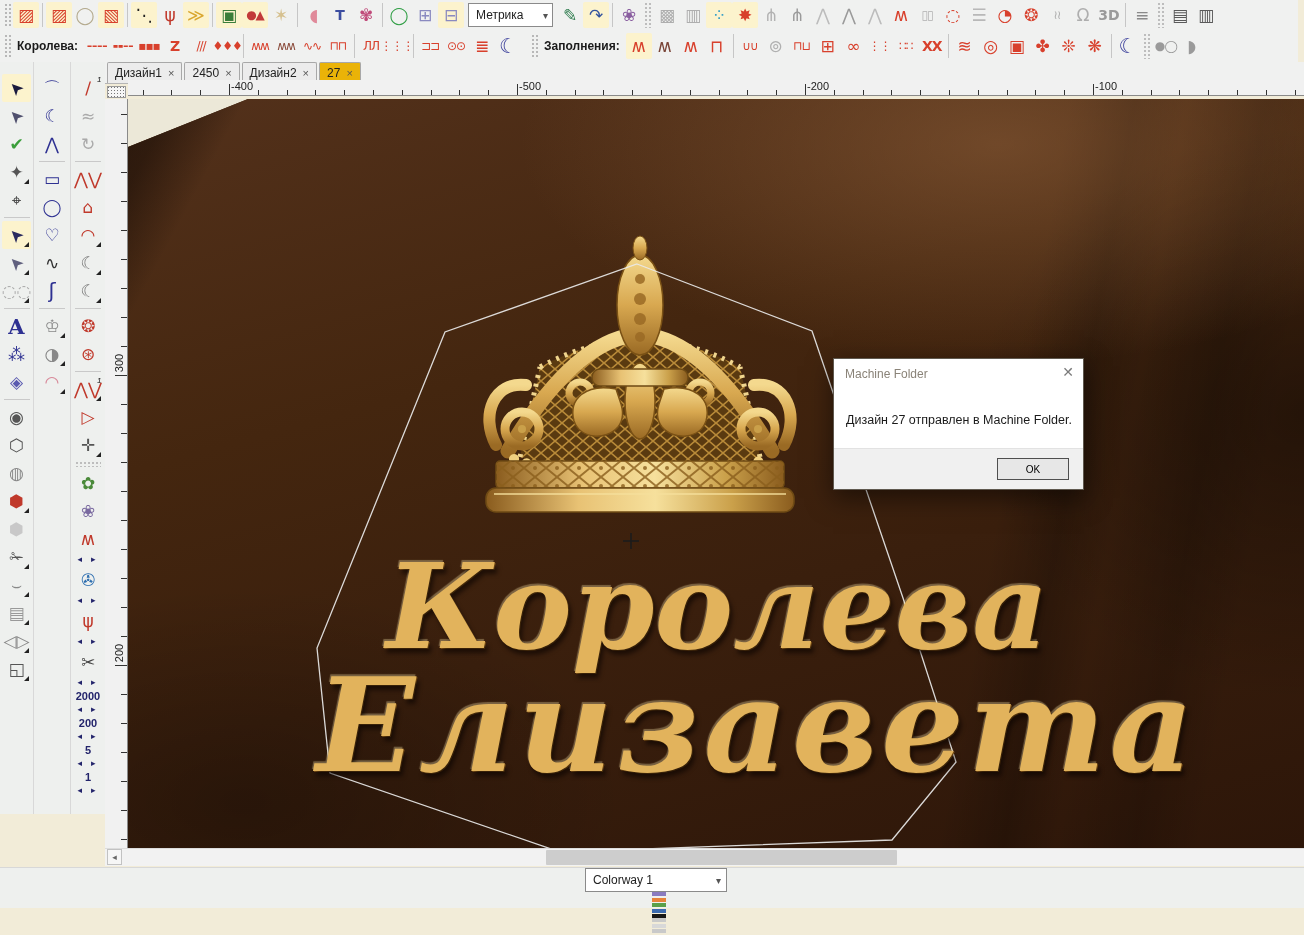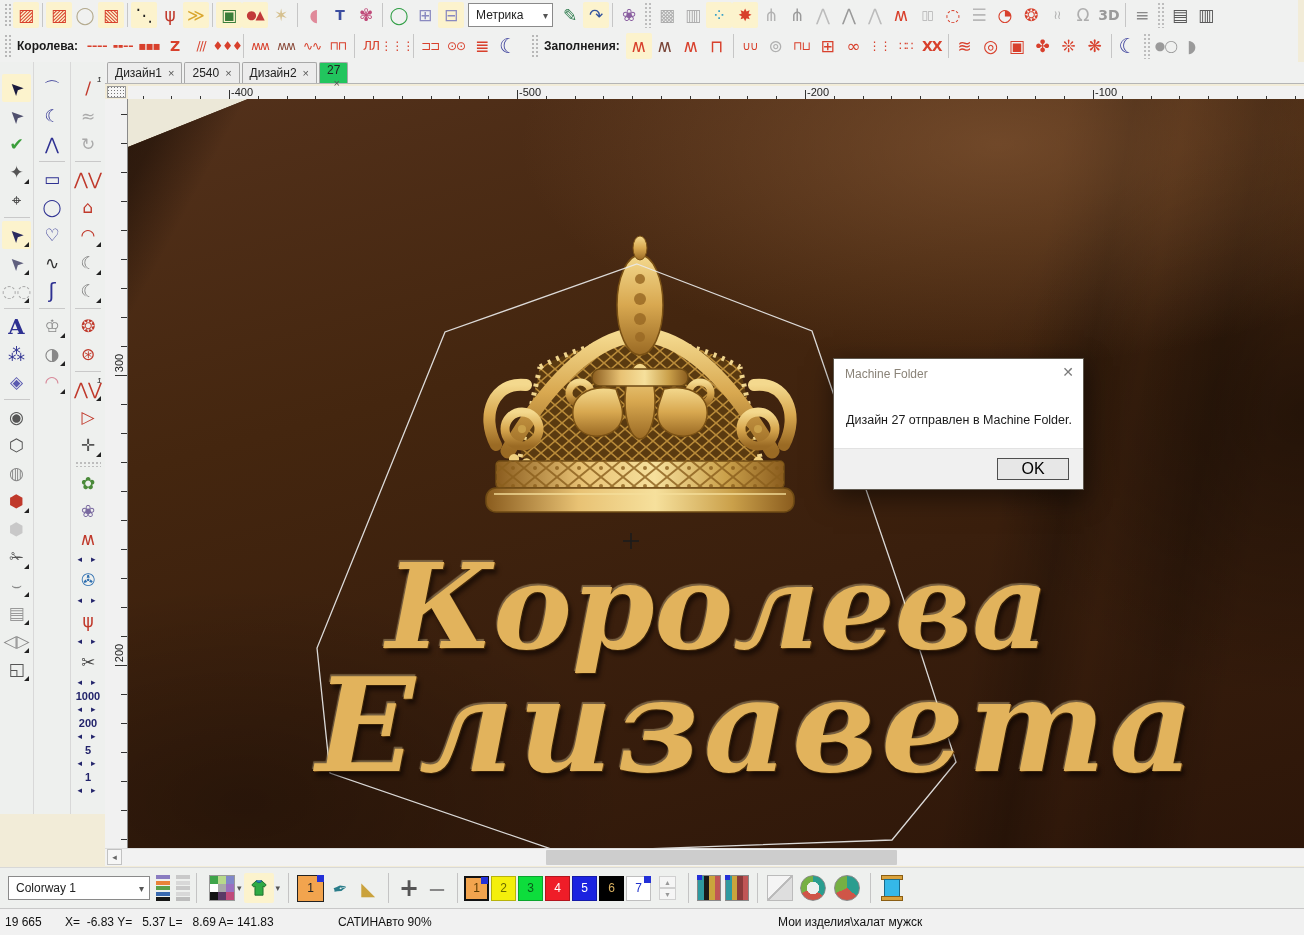--- a/index.html
+++ b/index.html
@@ -19,42 +19,42 @@
   button.tb span.sm{font-size:12px;letter-spacing:-1px;}
   button.tb span.bold{font-weight:bold;font-size:14px;}
   .ddl{height:22px;background:#fff;border:1px solid #8a8a8a;display:flex;align-items:center;
        padding:0 4px 0 7px;margin:5px 4px;min-width:72px;justify-content:space-between;flex:none;cursor:pointer;}
   .ddl .car{color:#555;font-size:10px;margin-left:8px;}
   .tblabel{font-weight:bold;color:#1a1a1a;margin:0 6px 0 4px;flex:none;}
   
   #tabbar{position:absolute;left:105px;top:62px;width:1199px;height:22px;background:#f0f1f0;display:flex;align-items:flex-end;padding-left:2px;border-bottom:1px solid #b5b5b5;box-sizing:border-box;}
   .tab{height:20px;display:flex;align-items:center;padding:0 7px;border:1px solid #a8a8a8;border-bottom:none;
        background:#ececec;margin-right:2px;border-radius:2px 2px 0 0;cursor:pointer;}
-  .tab.active{background:#22c55e;flex-direction:column;}
+  .tab.active{background:#eab308;}
   .tab .x{margin-left:6px;color:#555;font-size:11px;}
   
   #toolbox{position:absolute;left:0;top:62px;width:105px;height:752px;background:#eef0ee;display:flex;}
   .tcol{display:flex;flex-direction:column;align-items:center;padding-top:12px;}
   .tcol1{width:33px;} .tcol2{width:36px;border-left:1px solid #d8d8d8;border-right:1px solid #d8d8d8;} .tcol3{width:34px;}
   button.tool{position:relative;width:29px;height:28px;flex:none;border:none;background:transparent;padding:0;
       display:flex;align-items:center;justify-content:center;cursor:pointer;font-family:"DejaVu Sans",sans-serif;}
   button.tool.act{background:#fcf3cd;border-radius:2px;}
   button.tool span{font-size:17px;line-height:1;}
   button.tool span.serif{font-family:"DejaVu Serif",serif;font-weight:bold;}
   button.tool .badge{position:absolute;right:1px;top:1px;font-size:8px;color:#111;font-family:"Liberation Sans",sans-serif;}
   button.tool.fly::after{content:"";position:absolute;right:2px;bottom:2px;border-left:5px solid transparent;border-bottom:5px solid #222;}
   .tdiv{width:26px;height:1px;background:#c9c9c9;margin:3px 0;flex:none;}
   .tddiv{width:26px;height:6px;margin:2px 0;flex:none;background-image:radial-gradient(#bdbdbd 1px,transparent 1.2px);background-size:4px 4px;}
   .nud{font-size:11px;font-weight:bold;color:#23246b;height:14px;line-height:14px;flex:none;}
   button.arr{border:none;background:transparent;color:#23246b;font-size:9px;height:13px;line-height:11px;flex:none;cursor:pointer;padding:0;letter-spacing:3px;font-family:"DejaVu Sans",sans-serif;}
   
   #right{position:absolute;left:105px;top:62px;width:1199px;height:803px;}
   #rcorner{position:absolute;left:2px;top:24px;width:19px;height:12px;background:#f6f6f6;border:1px solid #9a9a9a;
       background-image:radial-gradient(#777 0.8px,transparent 1px);background-size:3px 3px;background-origin:content-box;padding:2px;box-sizing:border-box;}
-  #rulerh{position:absolute;left:23px;top:24px;width:1176px;height:15px;background:#f1f1f1;border-bottom:1px solid #8a8a8a;overflow:hidden;}
+  #rulerh{position:absolute;left:23px;top:18px;width:1176px;height:15px;background:#f1f1f1;border-bottom:1px solid #8a8a8a;overflow:hidden;}
   #rulerh .tick{position:absolute;bottom:0;width:1px;background:#333;}
   #rulerh .rlab{position:absolute;top:0;font-size:11px;color:#222;}
   #rulerv{position:absolute;left:0;top:37px;width:23px;height:749px;background:#f1f1f1;border-right:1px solid #8a8a8a;overflow:hidden;box-sizing:border-box;}
   #rulerv .tick{position:absolute;right:0;height:1px;background:#333;}
   #rulerv .rlab{position:absolute;left:1px;font-size:11px;color:#222;transform:rotate(-90deg);transform-origin:center;width:26px;text-align:center;}
   #viewport{position:absolute;left:23px;top:37px;width:1176px;height:749px;background:#ece8d8;overflow:hidden;cursor:crosshair;}
   #fabric{position:absolute;inset:0;clip-path:polygon(0 6.4%,10.2% 0,100% 0,100% 100%,0 100%);
     background-color:#3c200f;
     background-image:
       radial-gradient(58% 42% at 74% 6%, rgba(146,98,60,.55), rgba(146,98,60,0) 70%),
@@ -74,24 +74,24 @@
       color:#666;font-size:9px;line-height:14px;text-align:center;padding:0;cursor:pointer;}
   #hthumb{position:absolute;left:441px;top:1px;width:351px;height:15px;background:#cdcdcd;border-radius:1px;cursor:pointer;}
   
   #dialog{position:absolute;left:833px;top:358px;width:249px;height:130px;background:#fff;border:1px solid #5f584e;
       box-shadow:0 8px 24px rgba(0,0,0,.5);}
   #dialog .dtitle{position:absolute;left:11px;top:8px;color:#8a8378;font-size:12px;}
   #dialog .dclose{position:absolute;right:9px;top:6px;color:#7a7a7a;font-size:14px;background:none;border:none;cursor:pointer;padding:0;line-height:1;}
   #dialog .dmsg{position:absolute;left:12px;top:54px;color:#1b1b1b;font-size:12.5px;}
   #dialog .dfoot{position:absolute;left:0;right:0;bottom:0;height:40px;background:#f0f0f0;border-top:1px solid #e2e2e2;}
   #dialog .okbtn{position:absolute;right:14px;top:9px;width:72px;height:22px;background:#e7e7e7;border:1px solid #4f4f4f;
-      font-size:16px;cursor:pointer;}
+      font-size:10px;cursor:pointer;}
   
   #bbar{position:absolute;left:0;top:867px;width:1304px;height:41px;background:#eef0ee;border-top:1px solid #d8d8d8;
-      display:flex;align-items:center;padding-left:8px;box-sizing:border-box;}
+      display:flex;align-items:center;padding-left:8px;box-sizing:border-box;flex-direction:column;}
   .bsep{width:1px;height:30px;background:#c4c4c4;margin:0 6px;flex:none;}
   #cwsel{width:128px;height:22px;background:#fff;border:1px solid #8a8a8a;display:flex;align-items:center;justify-content:space-between;
       padding:0 5px 0 7px;flex:none;cursor:pointer;}
   #cwsel .car{font-size:10px;color:#555;}
   .barsicon{width:14px;height:26px;display:flex;flex-direction:column;justify-content:space-between;margin-left:6px;flex:none;cursor:pointer;}
   .barsicon i{height:4px;display:block;}
   .palgrid{width:26px;height:26px;display:grid;grid-template-columns:repeat(3,1fr);margin-left:6px;border:1px solid #999;box-sizing:border-box;flex:none;cursor:pointer;}
   .mini{font-size:9px;color:#555;margin:0 2px;}
   .bigbtn{width:30px;height:30px;border:none;background:transparent;display:flex;align-items:center;justify-content:center;flex:none;cursor:pointer;}
   .bigbtn.act{background:#fcf3cd;border-radius:2px;}
@@ -391,21 +391,21 @@
         </button>
       </div>
   </div>
 
   <div id="tabbar">
       <div class="tab">
         <span>Дизайн1</span>
         <span class="x">×</span>
       </div>
       <div class="tab">
-        <span>2540</span>
+        <span>2450</span>
         <span class="x">×</span>
       </div>
       <div class="tab">
         <span>Дизайн2</span>
         <span class="x">×</span>
       </div>
       <div class="tab active">
         <span>27</span>
         <span class="x">×</span>
       </div>
@@ -578,21 +578,21 @@
         </button>
         <button class="arr">◂ ▸</button>
         <button class="tool">
           <span style="color: rgb(192, 57, 43);">ψ</span>
         </button>
         <button class="arr">◂ ▸</button>
         <button class="tool">
           <span style="color: rgb(68, 68, 68);">✂</span>
         </button>
         <button class="arr">◂ ▸</button>
-        <div class="nud">1000</div>
+        <div class="nud">2000</div>
         <button class="arr">◂ ▸</button>
         <div class="nud">200</div>
         <button class="arr">◂ ▸</button>
         <div class="nud">5</div>
         <button class="arr">◂ ▸</button>
         <div class="nud">1</div>
         <button class="arr">◂ ▸</button>
       </div>
   </div>
 
@@ -845,19 +845,13 @@
     <div class="donut hole"></div>
     <div class="donut"></div>
     <div class="bsep"></div>
     <div class="spool">
       <div class="cap t"></div>
         <div class="body"></div>
         <div class="cap b"></div>
     </div>
   </div>
 
-  <div id="status">
-    <span style="left:5px">19 665</span>
-    <span style="left:65px">X=  -6.83 Y=   5.37 L=   8.69 A= 141.83</span>
-    <span style="left:338px">САТИНАвто 90%</span>
-    <span style="left:778px">Мои изделия\халат мужск</span>
-  </div>
 </div>
 
 </body></html>

